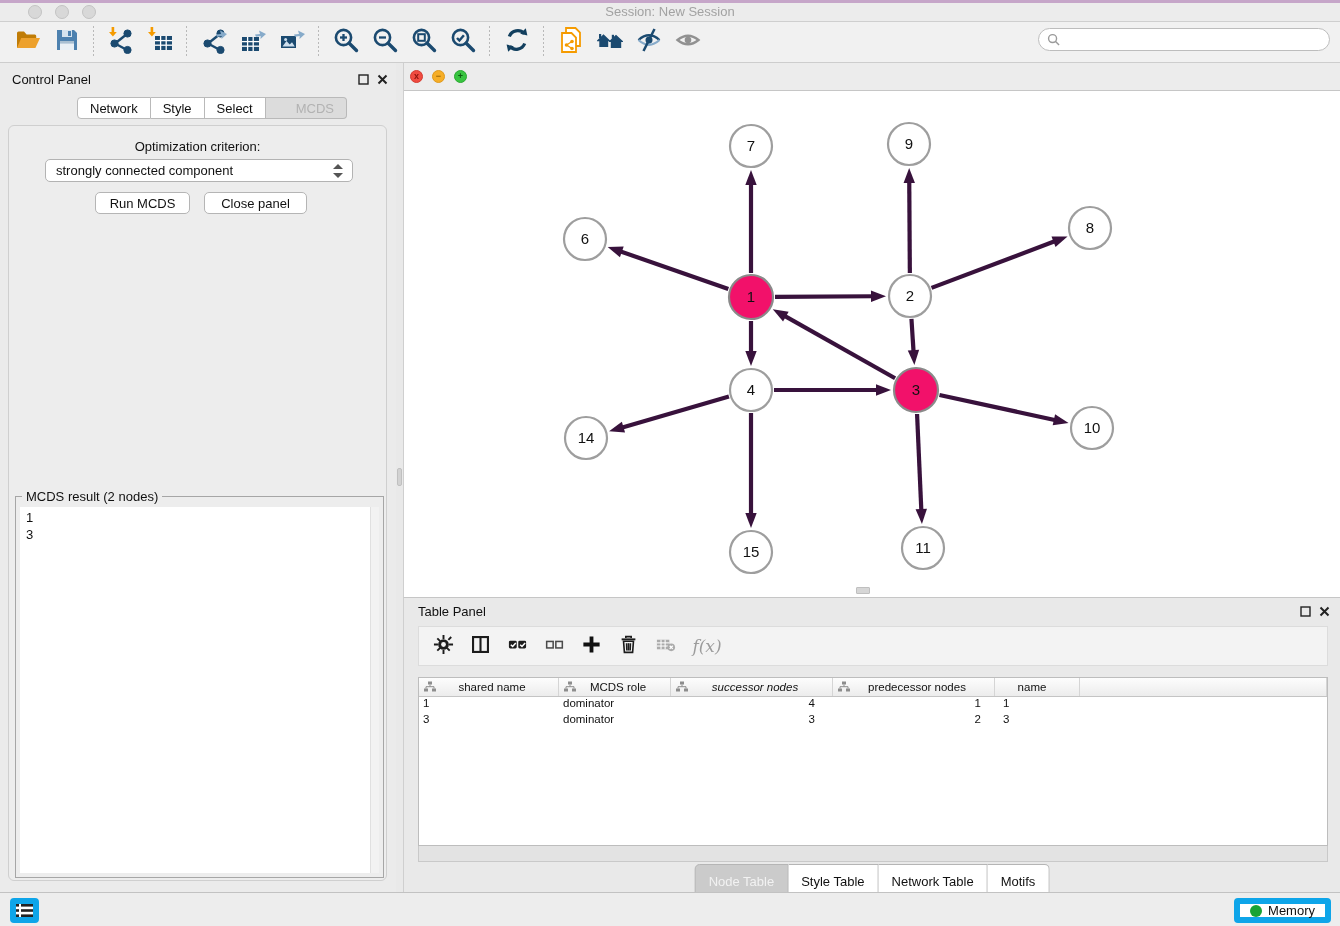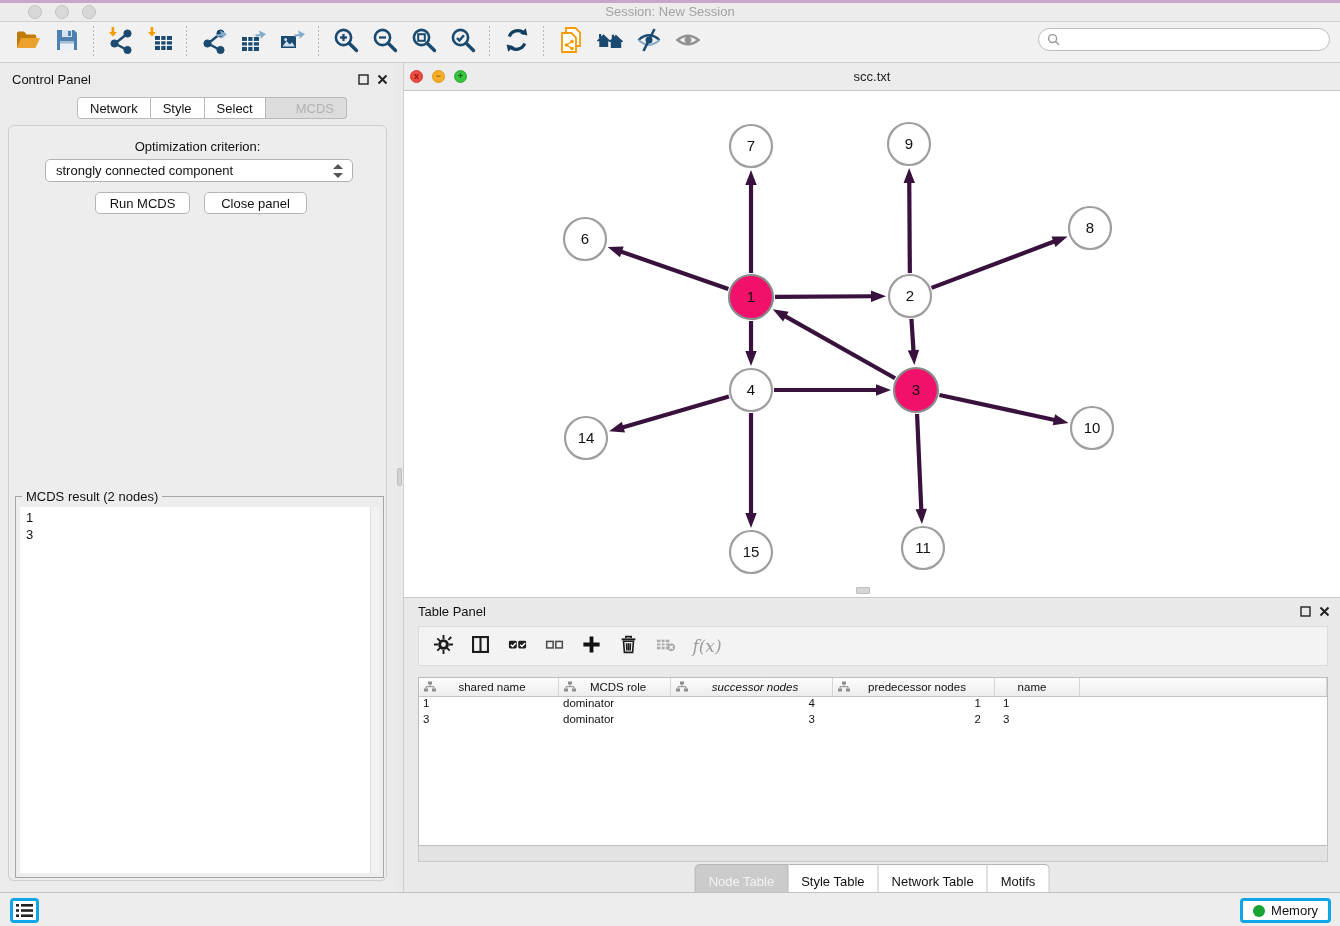--- a/index.html
+++ b/index.html
@@ -87,21 +87,21 @@
   .td { overflow:hidden; white-space:nowrap; }
   .tp-scrollstrip { position:absolute; left:14px; top:248px; width:910px; height:16px; background:#e3e3e3; border:1px solid #c9c9c9; border-top:none; }
   .tp-tabs { position:absolute; left:50%; transform:translateX(-50%); top:266px; height:22px; display:flex; }
   .tp-tab { height:22px; background:#fff; border:1px solid #b5b5b5; border-left:none; font-size:13px; color:#111; display:flex; align-items:center; justify-content:center; padding:16px 13px; }
   .tp-tab:first-child { border-left:1px solid #b5b5b5; border-radius:5px 0 0 5px; }
   .tp-tab:last-child { border-radius:0 5px 5px 0; }
   .tp-tab.active { background:#cbcbcb; color:#f2f2f2; }
 
   
   .statusbar { position:absolute; left:0; right:0; bottom:0; height:34px; background:#ededed; border-top:1px solid #c2c2c2; }
-  .sb-btn { position:absolute; background:#fff; border:3px solid #0ea5e9; border-radius:4px; display:flex; align-items:center; justify-content:center; }
+  .sb-btn { position:absolute; background:#fff; border:6px solid #0ea5e9; border-radius:4px; display:flex; align-items:center; justify-content:center; }
   .sb-list { left:10px; top:5px; width:29px; height:25px; }
   .sb-list svg { width:17px; height:15px; }
   .memory-btn { right:9px; top:5px; height:25px; padding:0 10px; gap:6px; font-size:13px; color:#111; }
   .mem-dot { width:12px; height:12px; border-radius:50%; }
 </style>
 </head>
 <body>
 
 <div class="app">
 
@@ -335,21 +335,20 @@
         <div class="grip"></div>
       </div>
 
     <div class="net-window">
       <div class="net-titlebar">
         <div class="traffic-net">
           <div class="tl tl-close">x</div>
           <div class="tl tl-min">−</div>
           <div class="tl tl-max">+</div>
         </div>
-        <div class="net-title">scc.txt</div>
       </div>
       <div class="net-content">
         <svg id="graph-svg" width="937" height="506">
             <line x1="347" y1="182" x2="347" y2="92" stroke="#38123c" stroke-width="4.2"></line>
             <polygon points="347,79 352.7,94 341.3,94" fill="#38123c"></polygon>
             <line x1="324.34314698911055" y1="198.08375015282175" x2="215.9293150584546" y2="160.2042185143998" stroke="#38123c" stroke-width="4.2"></line>
             <polygon points="203.65685301088945,155.91624984717825 219.6974954814002,155.4829034115784 215.93727680399053,166.24490859175089" fill="#38123c"></polygon>
             <line x1="370.9995253493132" y1="205.84905958899802" x2="469.00073175314213" y2="205.2326998002947" stroke="#38123c" stroke-width="4.2"></line>
             <polygon points="482.0004746506868,205.15094041100198 467.036619654979,210.9451654383401 466.9649229597531,199.54539089741633" fill="#38123c"></polygon>
             <line x1="347" y1="230" x2="347" y2="262" stroke="#38123c" stroke-width="4.2"></line>

